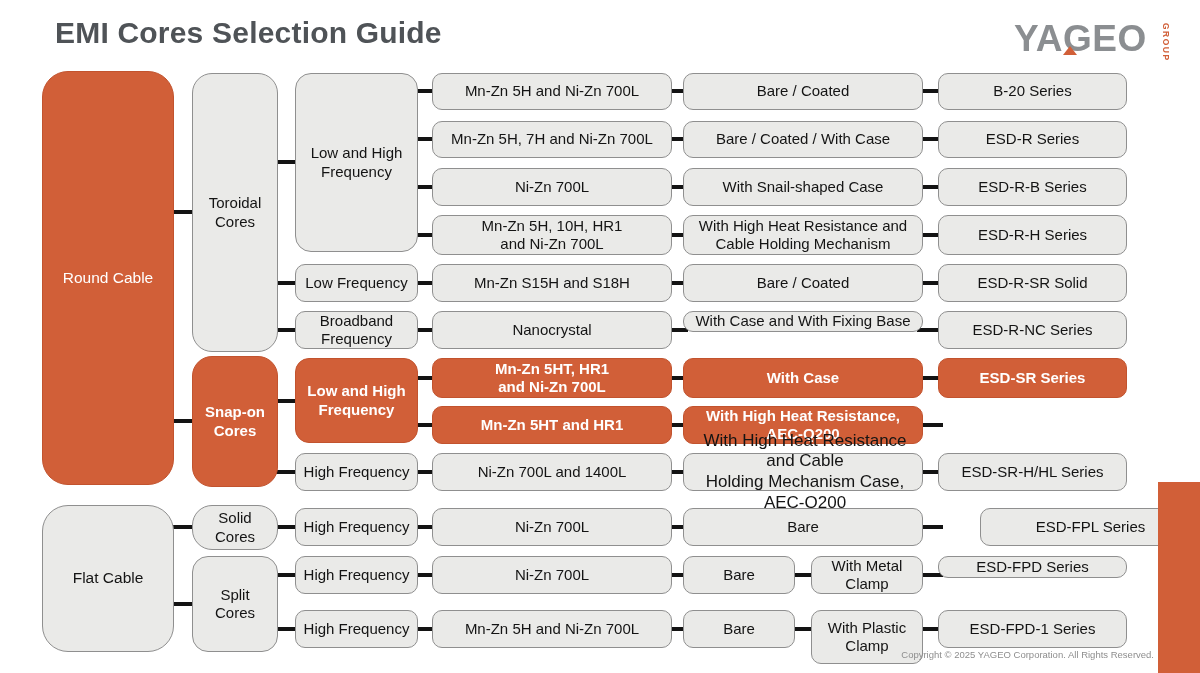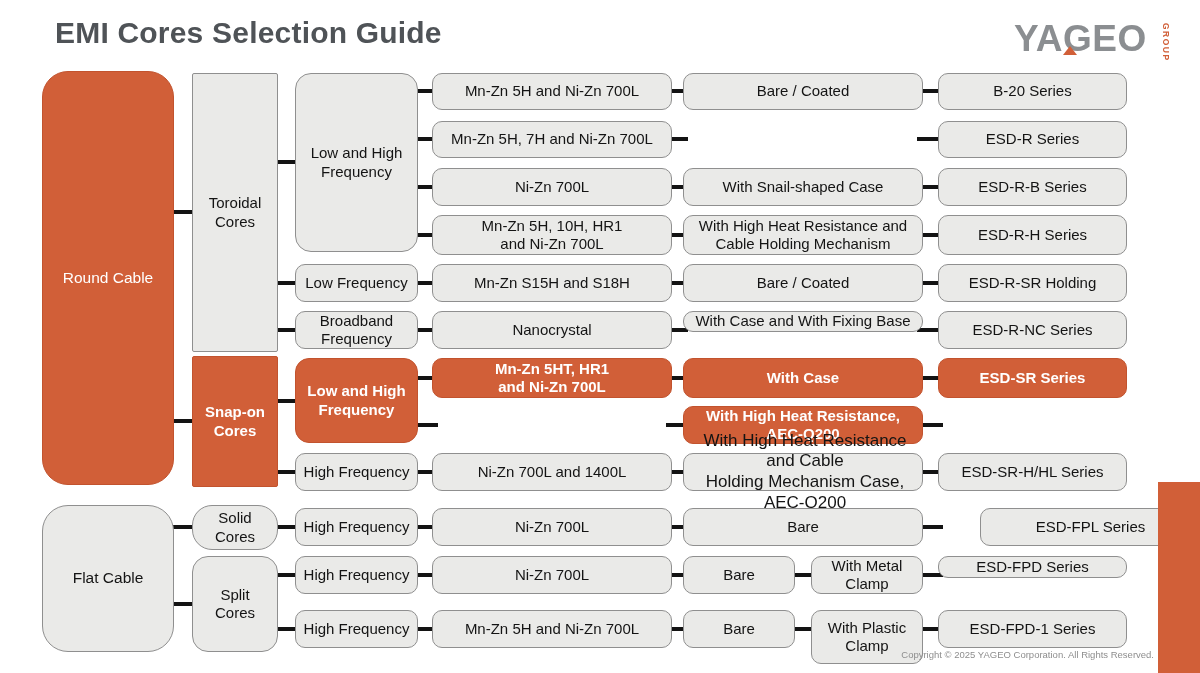--- a/index.html
+++ b/index.html
@@ -33,21 +33,21 @@
     position:absolute;box-sizing:border-box;z-index:2;
     display:flex;align-items:center;justify-content:center;text-align:center;
     white-space:pre-line;background:#EAEAE8;border:1.6px solid #8F8F8F;
     border-radius:10px;color:#141414;font-size:15px;line-height:1.22;padding:2px 4px;
   }
   .node.orange{background:#D15F38;border-color:#C2532E;color:#ffffff;font-weight:bold;}
   .node.bold{font-weight:normal;}
   .node.fs16{font-size:15.5px;}
   .node.small{font-size:17px;padding-left:8px;}
   .node.r26{border-radius:26px;}
-  .node.r18{border-radius:2px;}
+  .node.r18{border-radius:20px;}
   .node.r16{border-radius:16px;}
   .node.r14{border-radius:14px;}
   .node.r12{border-radius:20px;}
   .side-rect{position:absolute;left:1158px;top:482px;width:42px;height:191px;background:#D15F38;z-index:3;}
   .copyright{
     position:absolute;right:46px;top:649px;font-size:9.5px;color:#8E8E8E;z-index:4;
   }
 </style>
 </head>
 <body>
@@ -144,26 +144,28 @@
 
   <div class="node" style="left:432px;top:73px;width:240px;height:37px">Mn-Zn 5H and Ni-Zn 700L</div>
   <div class="node" style="left:432px;top:121px;width:240px;height:37px">Mn-Zn 5H, 7H and Ni-Zn 700L</div>
   <div class="node" style="left:432px;top:168px;width:240px;height:38px">Ni-Zn 700L</div>
   <div class="node" style="left:432px;top:215px;width:240px;height:40px">Mn-Zn 5H, 10H, HR1
 and Ni-Zn 700L</div>
   <div class="node" style="left:432px;top:264px;width:240px;height:38px">Mn-Zn S15H and S18H</div>
   <div class="node" style="left:432px;top:311px;width:240px;height:38px">Nanocrystal</div>
   <div class="node orange" style="left:432px;top:358px;width:240px;height:40px">Mn-Zn 5HT, HR1
 and Ni-Zn 700L</div>
+  <div class="node orange" style="left:432px;top:406px;width:240px;height:38px">Mn-Zn 5HT and HR1</div>
   <div class="node" style="left:432px;top:453px;width:240px;height:38px">Ni-Zn 700L and 1400L</div>
   <div class="node" style="left:432px;top:508px;width:240px;height:38px">Ni-Zn 700L</div>
   <div class="node" style="left:432px;top:556px;width:240px;height:38px">Ni-Zn 700L</div>
   <div class="node" style="left:432px;top:610px;width:240px;height:38px">Mn-Zn 5H and Ni-Zn 700L</div>
 
   <div class="node" style="left:683px;top:73px;width:240px;height:37px">Bare / Coated</div>
+  <div class="node" style="left:683px;top:121px;width:240px;height:37px">Bare / Coated / With Case</div>
   <div class="node" style="left:683px;top:168px;width:240px;height:38px">With Snail-shaped Case</div>
   <div class="node" style="left:683px;top:215px;width:240px;height:40px">With High Heat Resistance and
 Cable Holding Mechanism</div>
   <div class="node" style="left:683px;top:264px;width:240px;height:38px">Bare / Coated</div>
   <div class="node" style="left:683px;top:311px;width:240px;height:21px">With Case and With Fixing Base</div>
   <div class="node orange" style="left:683px;top:358px;width:240px;height:40px">With Case</div>
   <div class="node orange" style="left:683px;top:406px;width:240px;height:38px">With High Heat Resistance,
 AEC-Q200</div>
   <div class="node small" style="left:683px;top:453px;width:240px;height:38px">With High Heat Resistance and Cable
 Holding Mechanism Case, AEC-Q200</div>
@@ -172,21 +174,21 @@
   <div class="node" style="left:811px;top:556px;width:112px;height:38px">With Metal
 Clamp</div>
   <div class="node" style="left:683px;top:610px;width:112px;height:38px">Bare</div>
   <div class="node" style="left:811px;top:610px;width:112px;height:54px">With Plastic
 Clamp</div>
 
   <div class="node" style="left:938px;top:73px;width:189px;height:37px">B-20 Series</div>
   <div class="node" style="left:938px;top:121px;width:189px;height:37px">ESD-R Series</div>
   <div class="node" style="left:938px;top:168px;width:189px;height:38px">ESD-R-B Series</div>
   <div class="node" style="left:938px;top:215px;width:189px;height:40px">ESD-R-H Series</div>
-  <div class="node" style="left:938px;top:264px;width:189px;height:38px">ESD-R-SR Holding</div>
+  <div class="node" style="left:938px;top:264px;width:189px;height:38px">ESD-R-SR Solid</div>
   <div class="node" style="left:938px;top:311px;width:189px;height:38px">ESD-R-NC Series</div>
   <div class="node orange" style="left:938px;top:358px;width:189px;height:40px">ESD-SR Series</div>
   <div class="node" style="left:938px;top:453px;width:189px;height:38px">ESD-SR-H/HL Series</div>
   <div class="node" style="left:980px;top:508px;width:221px;height:38px">ESD-FPL Series</div>
   <div class="node" style="left:938px;top:556px;width:189px;height:22px">ESD-FPD Series</div>
   <div class="node" style="left:938px;top:610px;width:189px;height:38px">ESD-FPD-1 Series</div>
 
   <div class="side-rect"></div>
   <div class="copyright">Copyright © 2025 YAGEO Corporation. All Rights Reserved.</div>
 

